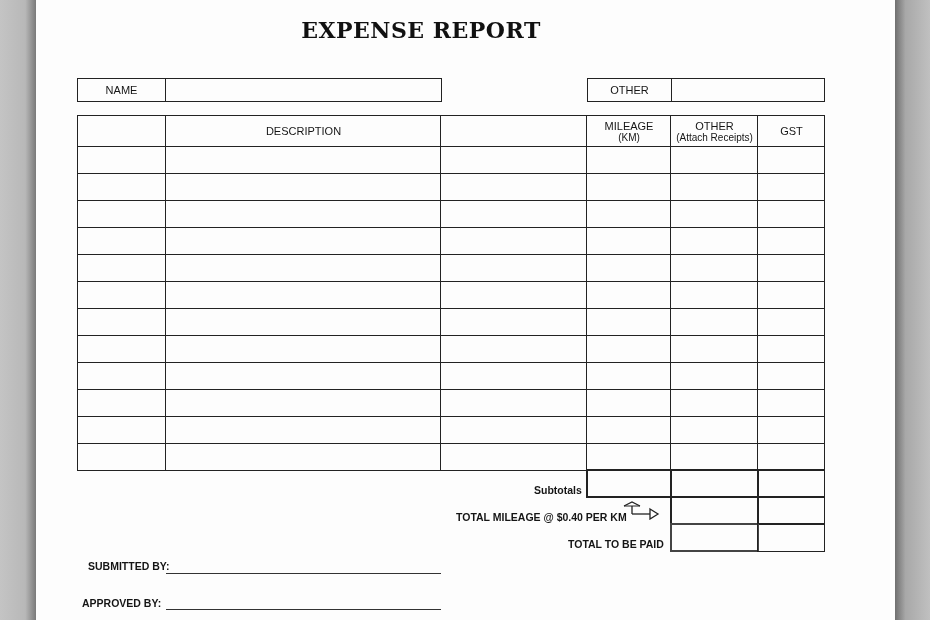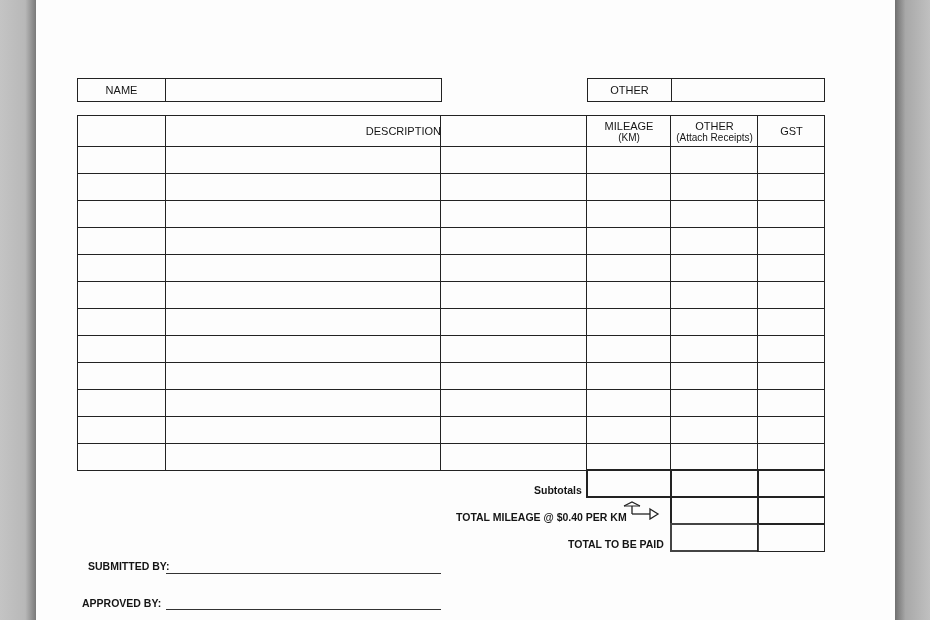--- a/index.html
+++ b/index.html
@@ -42,40 +42,41 @@
     position: absolute; font-weight: bold; font-size: 10.5px; color: #151515; white-space: nowrap;
   }
 </style>
 </head>
 <body>
 
 <div class="shadow-left"></div>
 <div class="shadow-right"></div>
 
 <div class="page">
+  <div class="title">EXPENSE REPORT</div>
 
   <div class="box" style="left:41px;top:78px;width:365px;height:24px;"></div>
   <div class="vline" style="left:129px;top:78px;height:24px;"></div>
   <div class="lbl" style="left:41px;top:78px;width:89px;height:24px;">NAME</div>
   <div class="cell" style="left:131px;top:80px;width:272px;height:20px;"></div>
 
   <div class="box" style="left:551px;top:78px;width:238px;height:24px;"></div>
   <div class="vline" style="left:635px;top:78px;height:24px;"></div>
   <div class="lbl" style="left:551px;top:78px;width:85px;height:24px;">OTHER</div>
   <div class="cell" style="left:637px;top:80px;width:150px;height:20px;"></div>
 
   <div class="box" style="left:41px;top:115px;width:748px;height:356px;"></div>
 
   <div class="vline" style="left:129px;top:115px;height:356px;"></div>
   <div class="vline" style="left:404px;top:115px;height:356px;"></div>
   <div class="vline" style="left:550px;top:115px;height:356px;"></div>
   <div class="vline" style="left:634px;top:115px;height:356px;"></div>
   <div class="vline" style="left:721px;top:115px;height:356px;"></div>
 
-  <div class="lbl" style="left:130px;top:115px;width:275px;height:32px;justify-content:flex-end;">
+  <div class="lbl" style="left:130px;top:115px;width:275px;height:32px;">
       <span>DESCRIPTION</span>
     </div>
   <div class="lbl" style="left:551px;top:115px;width:84px;height:32px;flex-direction:column;">
       <span>MILEAGE</span>
       <span class="sub">(KM)</span>
     </div>
   <div class="lbl" style="left:635px;top:115px;width:87px;height:32px;flex-direction:column;">
       <span>OTHER</span>
       <span class="sub">(Attach Receipts)</span>
     </div>

